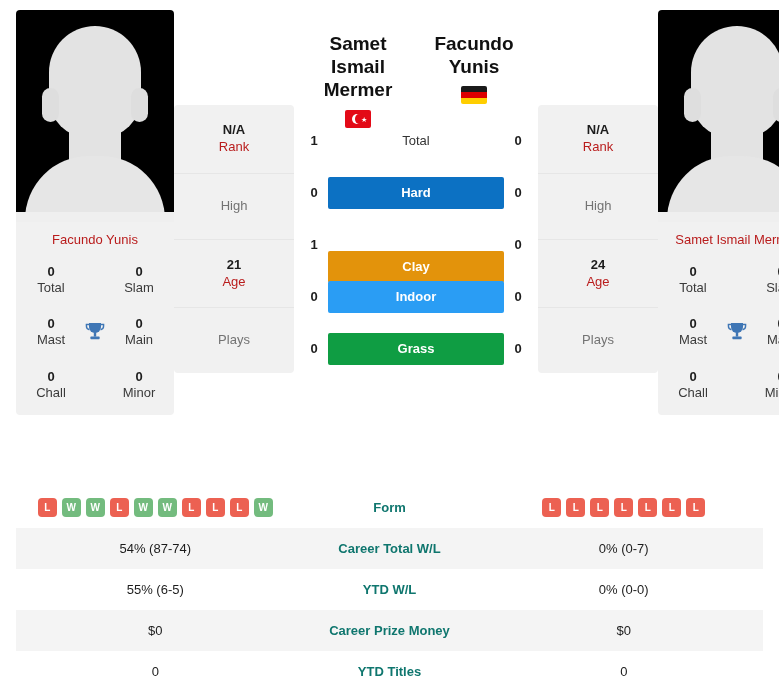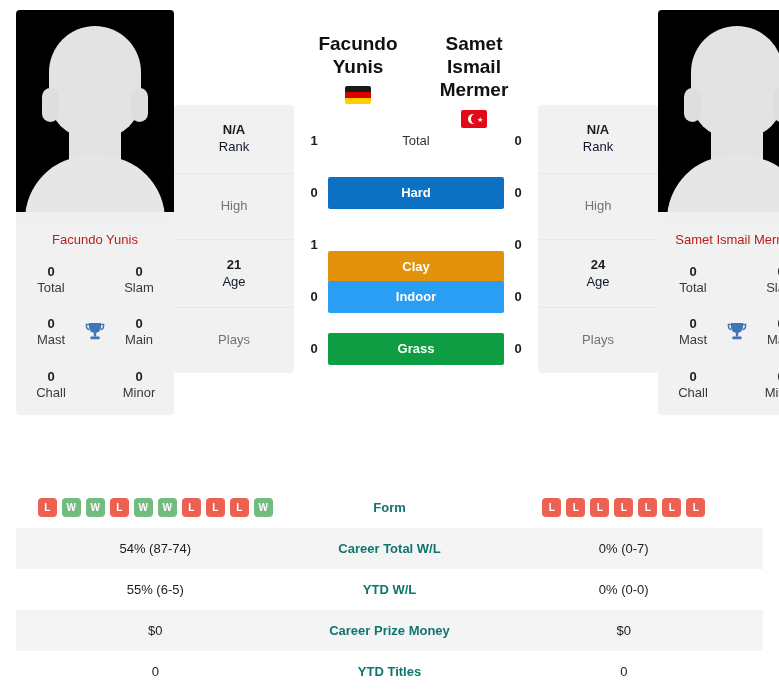--- a/index.html
+++ b/index.html
@@ -79,21 +79,21 @@
   .stat-card {
     width: 120px; background: #f1f1f1; border-radius: 4px;
     margin-top: 95px; overflow: hidden;
   }
   .stat-cell {
     text-align: center; padding: 17px 4px;
     border-bottom: 1px solid #e6e6e6;
   }
   .stat-cell:last-child { border-bottom: none; }
   .stat-val { font-size: 13px; font-weight: bold; color: #1c1c1c; line-height: 1.3; }
-  .stat-lab { font-size: 13px; color: #0f172a; line-height: 1.3; }
+  .stat-lab { font-size: 13px; color: #b91c1c; line-height: 1.3; }
   .stat-lab-only { font-size: 13px; color: #737373; line-height: 1.3; padding: 7px 0; }
 
   
   .h2h { flex: 1 1 auto; padding: 0 6px; }
   .h2h-names { display: flex; justify-content: space-between; }
   .h2h-name {
     width: 116px; text-align: center;
     font-size: 19px; font-weight: bold; color: #111111;
     line-height: 1.22; padding-top: 22px;
   }
@@ -229,40 +229,40 @@
         <div class="stat-cell">
           <div class="stat-lab-only">Plays</div>
         </div>
       </div>
     </div>
 
     <div class="h2h">
       <div class="h2h-names">
         <div>
           <div class="h2h-name">
+            <span>Samet Ismail</span><br>
+            <span>Mermer</span>
+          </div>
+          <div class="h2h-flag-wrap">
+            <div class="flag flag-tr">
+              <div class="crescent"></div>
+              <div class="star">★</div>
+            </div>
+          </div>
+        </div>
+        <div>
+          <div class="h2h-name">
             <span>Facundo</span><br>
             <span>Yunis</span>
           </div>
           <div class="h2h-flag-wrap">
             <div class="flag flag-de">
               <div style="background:#1a1a1a"></div>
               <div style="background:#dd0000"></div>
               <div style="background:#ffce00"></div>
-            </div>
-          </div>
-        </div>
-        <div>
-          <div class="h2h-name">
-            <span>Samet Ismail</span><br>
-            <span>Mermer</span>
-          </div>
-          <div class="h2h-flag-wrap">
-            <div class="flag flag-tr">
-              <div class="crescent"></div>
-              <div class="star">★</div>
             </div>
           </div>
         </div>
       </div>
 
       <div class="h2h-rows">
         <div class="h2h-row" style="margin-top:56px">
           <div class="h2h-score">1</div>
           <div class="h2h-label-plain">Total</div>
           <div class="h2h-score">0</div>

